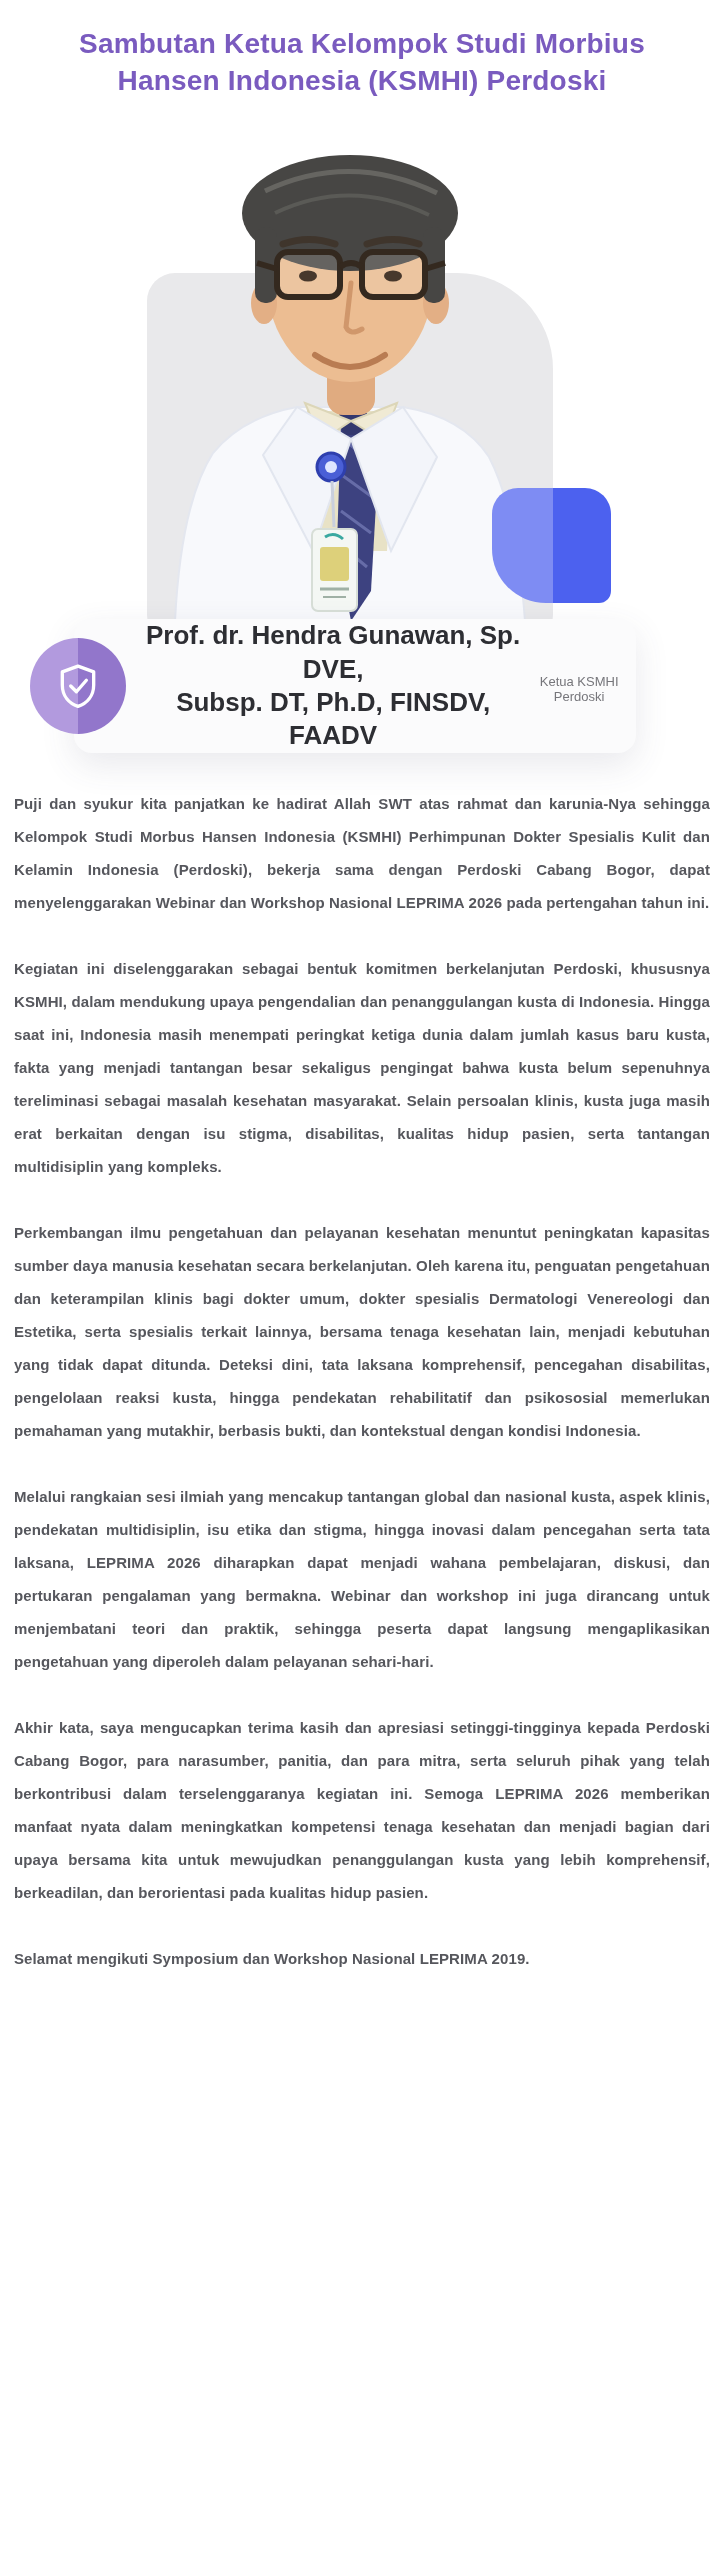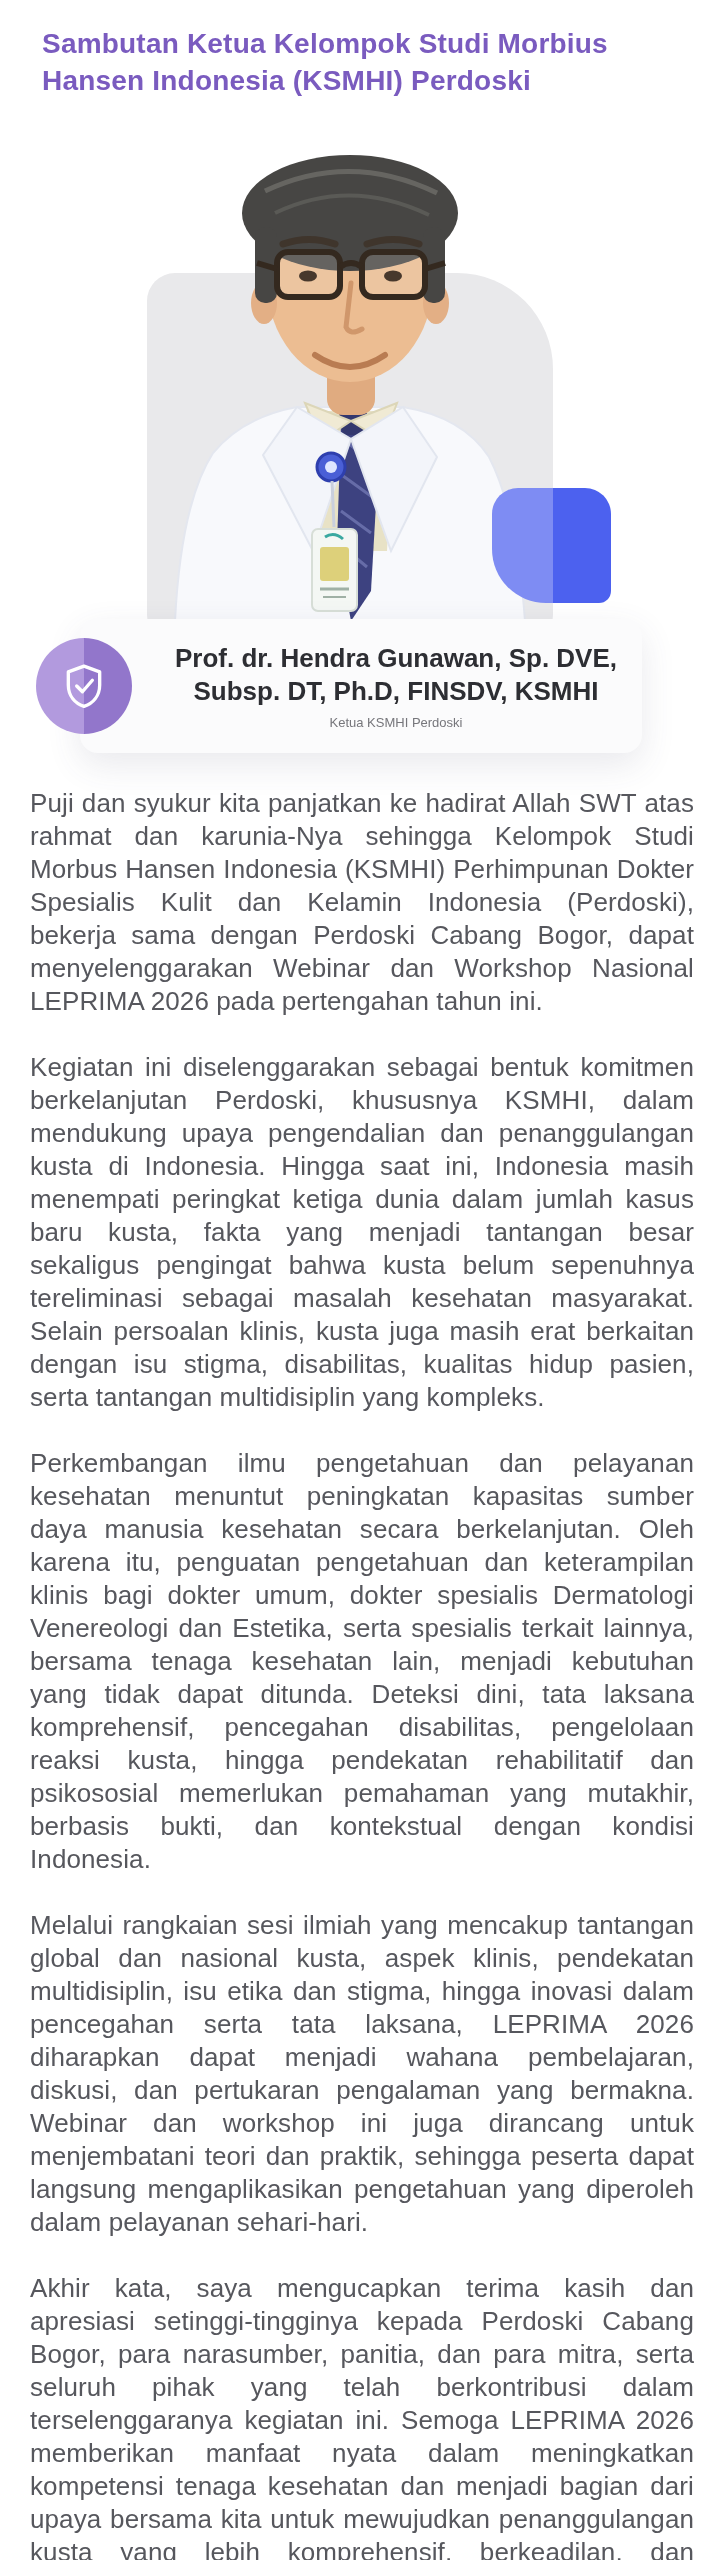--- a/index.html
+++ b/index.html
@@ -19,20 +19,21 @@
   body{
     width:724px; min-height:2560px;
     background:#ffffff;
     font-family:"Liberation Sans","DejaVu Sans",sans-serif;
     overflow-x:hidden;
   }
   
   .page-title{
     margin:26px auto 16px;
     width:640px;
+    text-align:center;
     color:var(--c-title);
     font-size:28px;
     line-height:1.32;
     font-weight:700;
     letter-spacing:.2px;
   }
   
   .hero{position:relative; height:640px; margin-top:6px;}
   .photo-bg{
     position:absolute; left:147px; top:157px;
@@ -42,49 +43,49 @@
   }
   .portrait{position:absolute; left:145px; top:5px; width:410px; height:500px;}
   .deco-squares{
     position:absolute; left:492px; top:372px;
     width:119px; height:115px;
     border-radius:26px 26px 12px 54px;
     background:linear-gradient(90deg, var(--c-blue-light) 0 51%, var(--c-blue) 51% 100%);
   }
   
   .speaker-card{
-    position:absolute; left:80px; top:503px;
+    position:absolute; left:74px; top:503px;
     width:562px; height:134px;
     background:var(--c-card);
     border-radius:18px;
     box-shadow:0 12px 34px rgba(70,70,110,.12);
-    display:flex; flex-direction:column; justify-content:center; align-items:center;
+    display:flex; flex-direction:row; justify-content:center; align-items:center;
     padding-left:70px;
   }
   .badge-circle{
     position:absolute; left:-44px; top:50%; transform:translateY(-50%);
     width:96px; height:96px; border-radius:50%;
     background:linear-gradient(90deg, var(--c-purple-light) 0 50%, var(--c-purple) 50% 100%);
     display:flex; justify-content:center; align-items:center;
   }
   .speaker-name{
     font-size:26px; font-weight:700; color:var(--c-name);
     line-height:1.28; text-align:center;
   }
   .speaker-role{
     margin-top:7px; font-size:13px; color:var(--c-role); text-align:center;
   }
   
   .sambutan-body{
     width:696px; margin:31px auto 0; padding-bottom:34px;
   }
   .sambutan-body p{
-    margin:0 16px 33px;
-    font-size:26px; line-height:33px;
-    font-weight:400;
+    margin:0 0 33px;
+    font-size:15px; line-height:33px;
+    font-weight:700;
     color:var(--c-body);
     text-align:justify;
     letter-spacing:.1px;
   }
   .sambutan-body p:last-child{margin-bottom:0;}
 </style>
 </head>
 <body>
 
 <h1 class="page-title">Sambutan Ketua Kelompok Studi Morbius Hansen Indonesia (KSMHI) Perdoski</h1>
@@ -150,21 +151,21 @@
 
   <div class="speaker-card">
     <div class="badge-circle">
       <svg width="42" height="46" viewBox="0 0 40 44" aria-hidden="true">
         <path d="M20,3 L35,8.5 V21 C35,31.5 28.5,38.5 20,41.5 C11.5,38.5 5,31.5 5,21 V8.5 Z" fill="none" stroke="#ffffff" stroke-width="3.2" stroke-linejoin="round"></path>
         <path d="M13,22 L18.5,27.5 L28,16.5" fill="none" stroke="#ffffff" stroke-width="3.2" stroke-linecap="round" stroke-linejoin="round"></path>
       </svg>
     </div>
     <div class="speaker-name">
       <div>Prof. dr. Hendra Gunawan, Sp. DVE,</div>
-      <div>Subsp. DT, Ph.D, FINSDV, KSMHI</div>
+      <div>Subsp. DT, Ph.D, FINSDV, FAADV</div>
     </div>
     <div class="speaker-role">Ketua KSMHI Perdoski</div>
   </div>
 </div>
 
 <section class="sambutan-body">
   <p>Puji dan syukur kita panjatkan ke hadirat Allah SWT atas rahmat dan karunia-Nya sehingga Kelompok Studi Morbus Hansen Indonesia (KSMHI) Perhimpunan Dokter Spesialis Kulit dan Kelamin Indonesia (Perdoski), bekerja sama dengan Perdoski Cabang Bogor, dapat menyelenggarakan Webinar dan Workshop Nasional LEPRIMA 2026 pada pertengahan tahun ini.</p>
   <p>Kegiatan ini diselenggarakan sebagai bentuk komitmen berkelanjutan Perdoski, khususnya KSMHI, dalam mendukung upaya pengendalian dan penanggulangan kusta di Indonesia. Hingga saat ini, Indonesia masih menempati peringkat ketiga dunia dalam jumlah kasus baru kusta, fakta yang menjadi tantangan besar sekaligus pengingat bahwa kusta belum sepenuhnya tereliminasi sebagai masalah kesehatan masyarakat. Selain persoalan klinis, kusta juga masih erat berkaitan dengan isu stigma, disabilitas, kualitas hidup pasien, serta tantangan multidisiplin yang kompleks.</p>
   <p>Perkembangan ilmu pengetahuan dan pelayanan kesehatan menuntut peningkatan kapasitas sumber daya manusia kesehatan secara berkelanjutan. Oleh karena itu, penguatan pengetahuan dan keterampilan klinis bagi dokter umum, dokter spesialis Dermatologi Venereologi dan Estetika, serta spesialis terkait lainnya, bersama tenaga kesehatan lain, menjadi kebutuhan yang tidak dapat ditunda. Deteksi dini, tata laksana komprehensif, pencegahan disabilitas, pengelolaan reaksi kusta, hingga pendekatan rehabilitatif dan psikososial memerlukan pemahaman yang mutakhir, berbasis bukti, dan kontekstual dengan kondisi Indonesia.</p>
   <p>Melalui rangkaian sesi ilmiah yang mencakup tantangan global dan nasional kusta, aspek klinis, pendekatan multidisiplin, isu etika dan stigma, hingga inovasi dalam pencegahan serta tata laksana, LEPRIMA 2026 diharapkan dapat menjadi wahana pembelajaran, diskusi, dan pertukaran pengalaman yang bermakna. Webinar dan workshop ini juga dirancang untuk menjembatani teori dan praktik, sehingga peserta dapat langsung mengaplikasikan pengetahuan yang diperoleh dalam pelayanan sehari-hari.</p>

